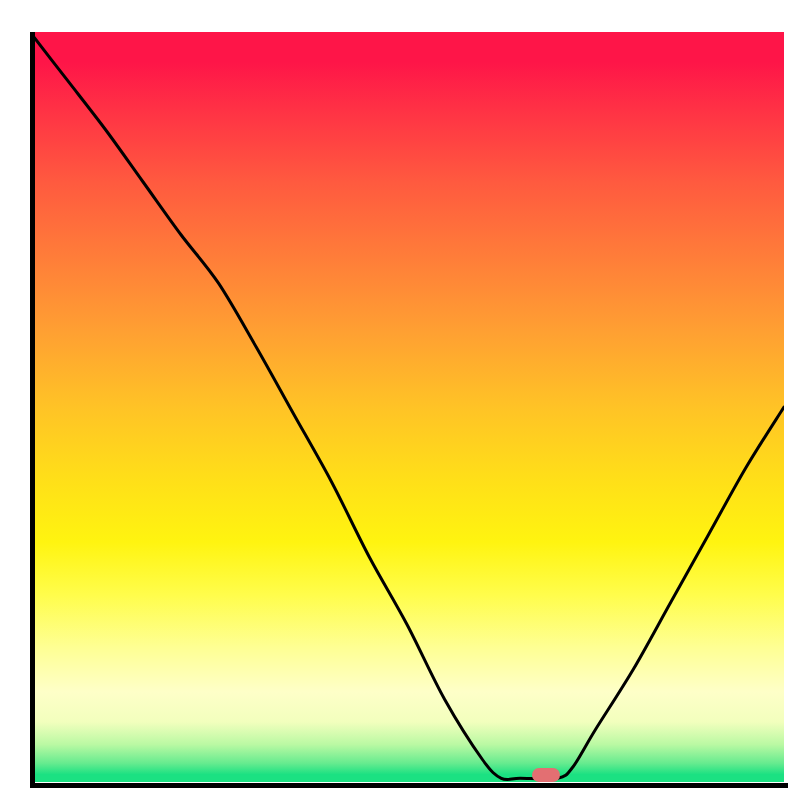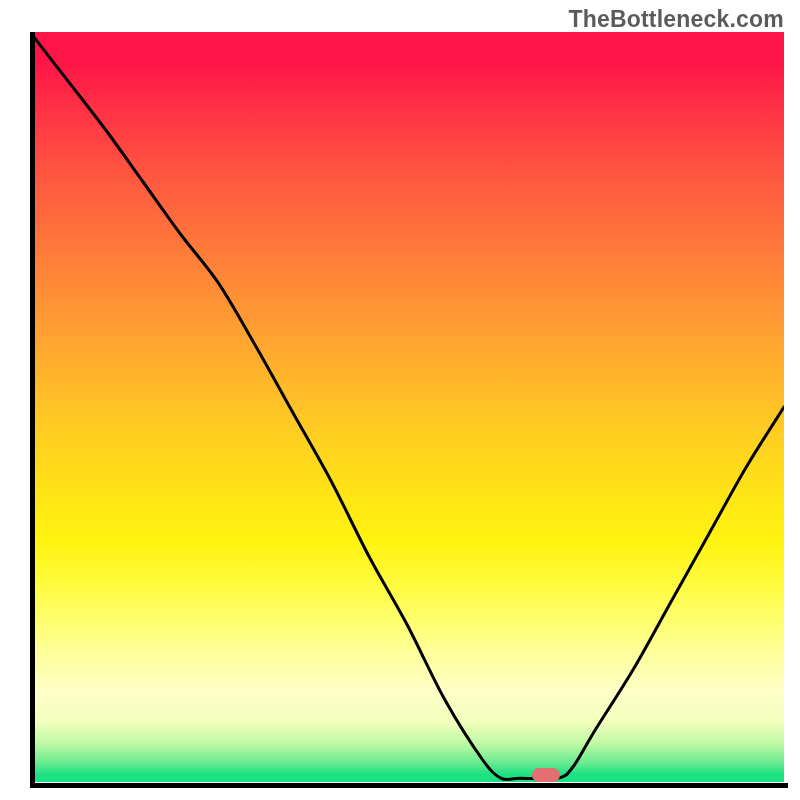--- a/index.html
+++ b/index.html
@@ -96,21 +96,20 @@
     stroke-width: 3.0;
     stroke-linecap: round;
     stroke-linejoin: round;
   }
 </style>
 </head>
 <body>
 
 <div class="container">
 
-  <div class="watermark">TheBottleneck.com</div>
 
   <div class="plot-area">
 
     <svg class="curve" viewBox="0 0 754 750" preserveAspectRatio="none">
       <path d="M 0.0 0.0 C 6.0 7.8, 25.6 33.1, 37.7 48.7 C 49.8 64.3, 63.3 81.3, 75.4 97.5 C 87.5 113.7, 101.0 133.2, 113.1 150.0 C 125.2 166.8, 138.7 186.3, 150.8 202.5 C 162.9 218.7, 176.4 233.2, 188.5 251.2 C 200.6 269.3, 214.1 294.0, 226.2 315.0 C 238.3 336.0, 251.8 360.9, 263.9 382.5 C 276.0 404.1, 289.5 427.2, 301.6 450.0 C 313.7 472.8, 327.2 502.2, 339.3 525.0 C 351.4 547.8, 364.9 569.7, 377.0 592.5 C 389.1 615.3, 402.6 645.9, 414.7 667.5 C 426.8 689.1, 443.4 714.9, 452.4 727.5 C 461.4 740.1, 465.2 743.3, 471.3 746.3 C 477.3 749.3, 481.1 746.3, 490.1 746.3 C 499.1 746.3, 519.4 748.0, 527.8 746.3 C 536.2 744.5, 536.8 742.8, 542.9 735.0 C 548.9 727.2, 555.8 713.1, 565.5 697.5 C 575.2 681.9, 591.1 657.9, 603.2 637.5 C 615.3 617.1, 628.8 591.6, 640.9 570.0 C 653.0 548.4, 666.5 524.1, 678.6 502.5 C 690.7 480.9, 704.2 455.4, 716.3 435.0 C 728.4 414.6, 748.0 384.6, 754.0 375.0"></path>
     </svg>
 
     <div class="marker" style="left: 501.736px; top: 735.5px;"></div>
   </div>
 

